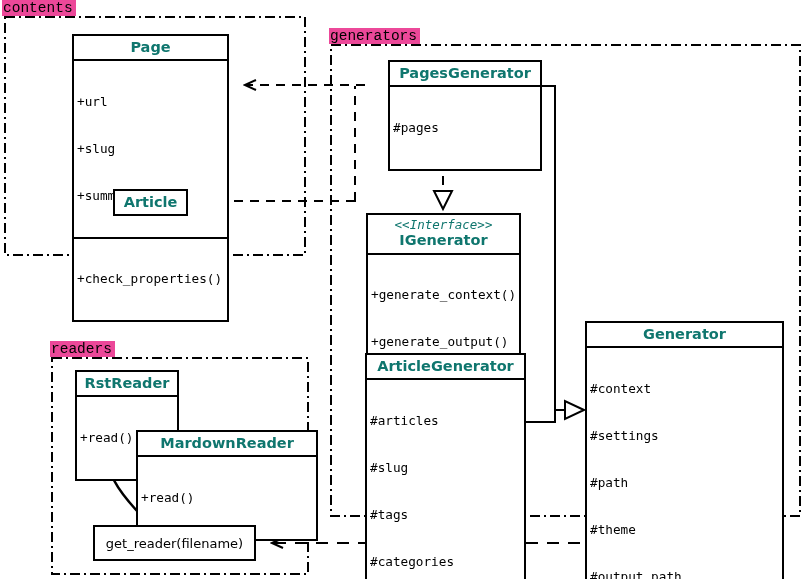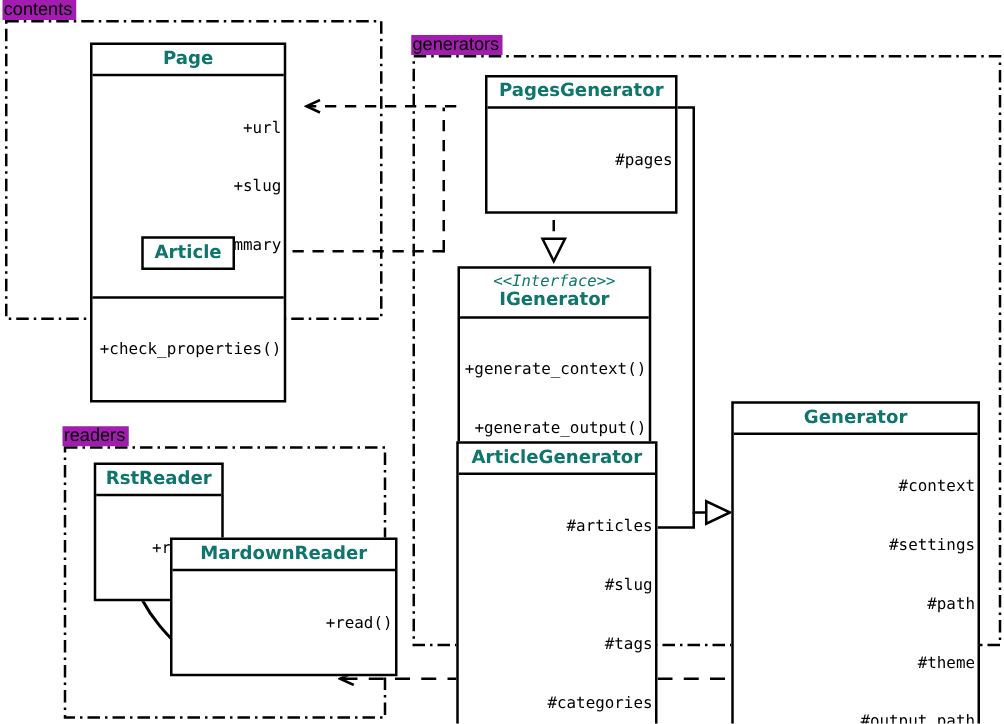--- a/index.html
+++ b/index.html
@@ -45,21 +45,20 @@
   .uml-stereotype {
     display: block;
     font-weight: normal;
     font-size: 12.5px;
     font-family: "DejaVu Sans Mono", monospace;
     line-height: 1.15;
     font-style: italic;
   }
   .uml-sep {
     border-top: 2px solid #000;
-    text-align: right;
   }
   .uml-attrs, .uml-ops {
     font-family: "DejaVu Sans Mono", monospace;
     font-size: 12.7px;
     line-height: 1.235;
     padding: 1px 2px 2px 3px;
     color: #000;
     white-space: pre;
   }
   .uml-attrs div, .uml-ops div { white-space: pre; }
@@ -85,24 +84,24 @@
     box-sizing: border-box;
     border: 2px dashed #000;
     background: transparent;
     z-index: 1;
   }
   .pkg-dashdot {
     border-style: none;
   }
   .pkg-label {
     position: absolute;
-    font-family: Liberation Sans, sans-serif;
+    font-family: Liberation Mono, monospace;
     font-size: 14.5px;
     color: #000;
-    background: #a21caf;
+    background: #ec4899;
     padding: 0 3px 0 1px;
     z-index: 3;
     white-space: nowrap;
   }
 </style>
 </head>
 <body>
 
 <div id="canvas">
 
@@ -246,14 +245,17 @@
     </div>
   </div>
 
   <div class="uml-class" style="left:136px; top:430px; width:182px;">
     <div class="uml-name">MardownReader</div>
     <div class="uml-ops uml-sep">
       <div>+read()</div>
     </div>
   </div>
 
+  <div class="plain-box" style="left:93px; top:525px; width:163px; height:36px;">
+    <span>get_reader(filename)</span>
+  </div>
 
 </div>
 
 </body></html>

